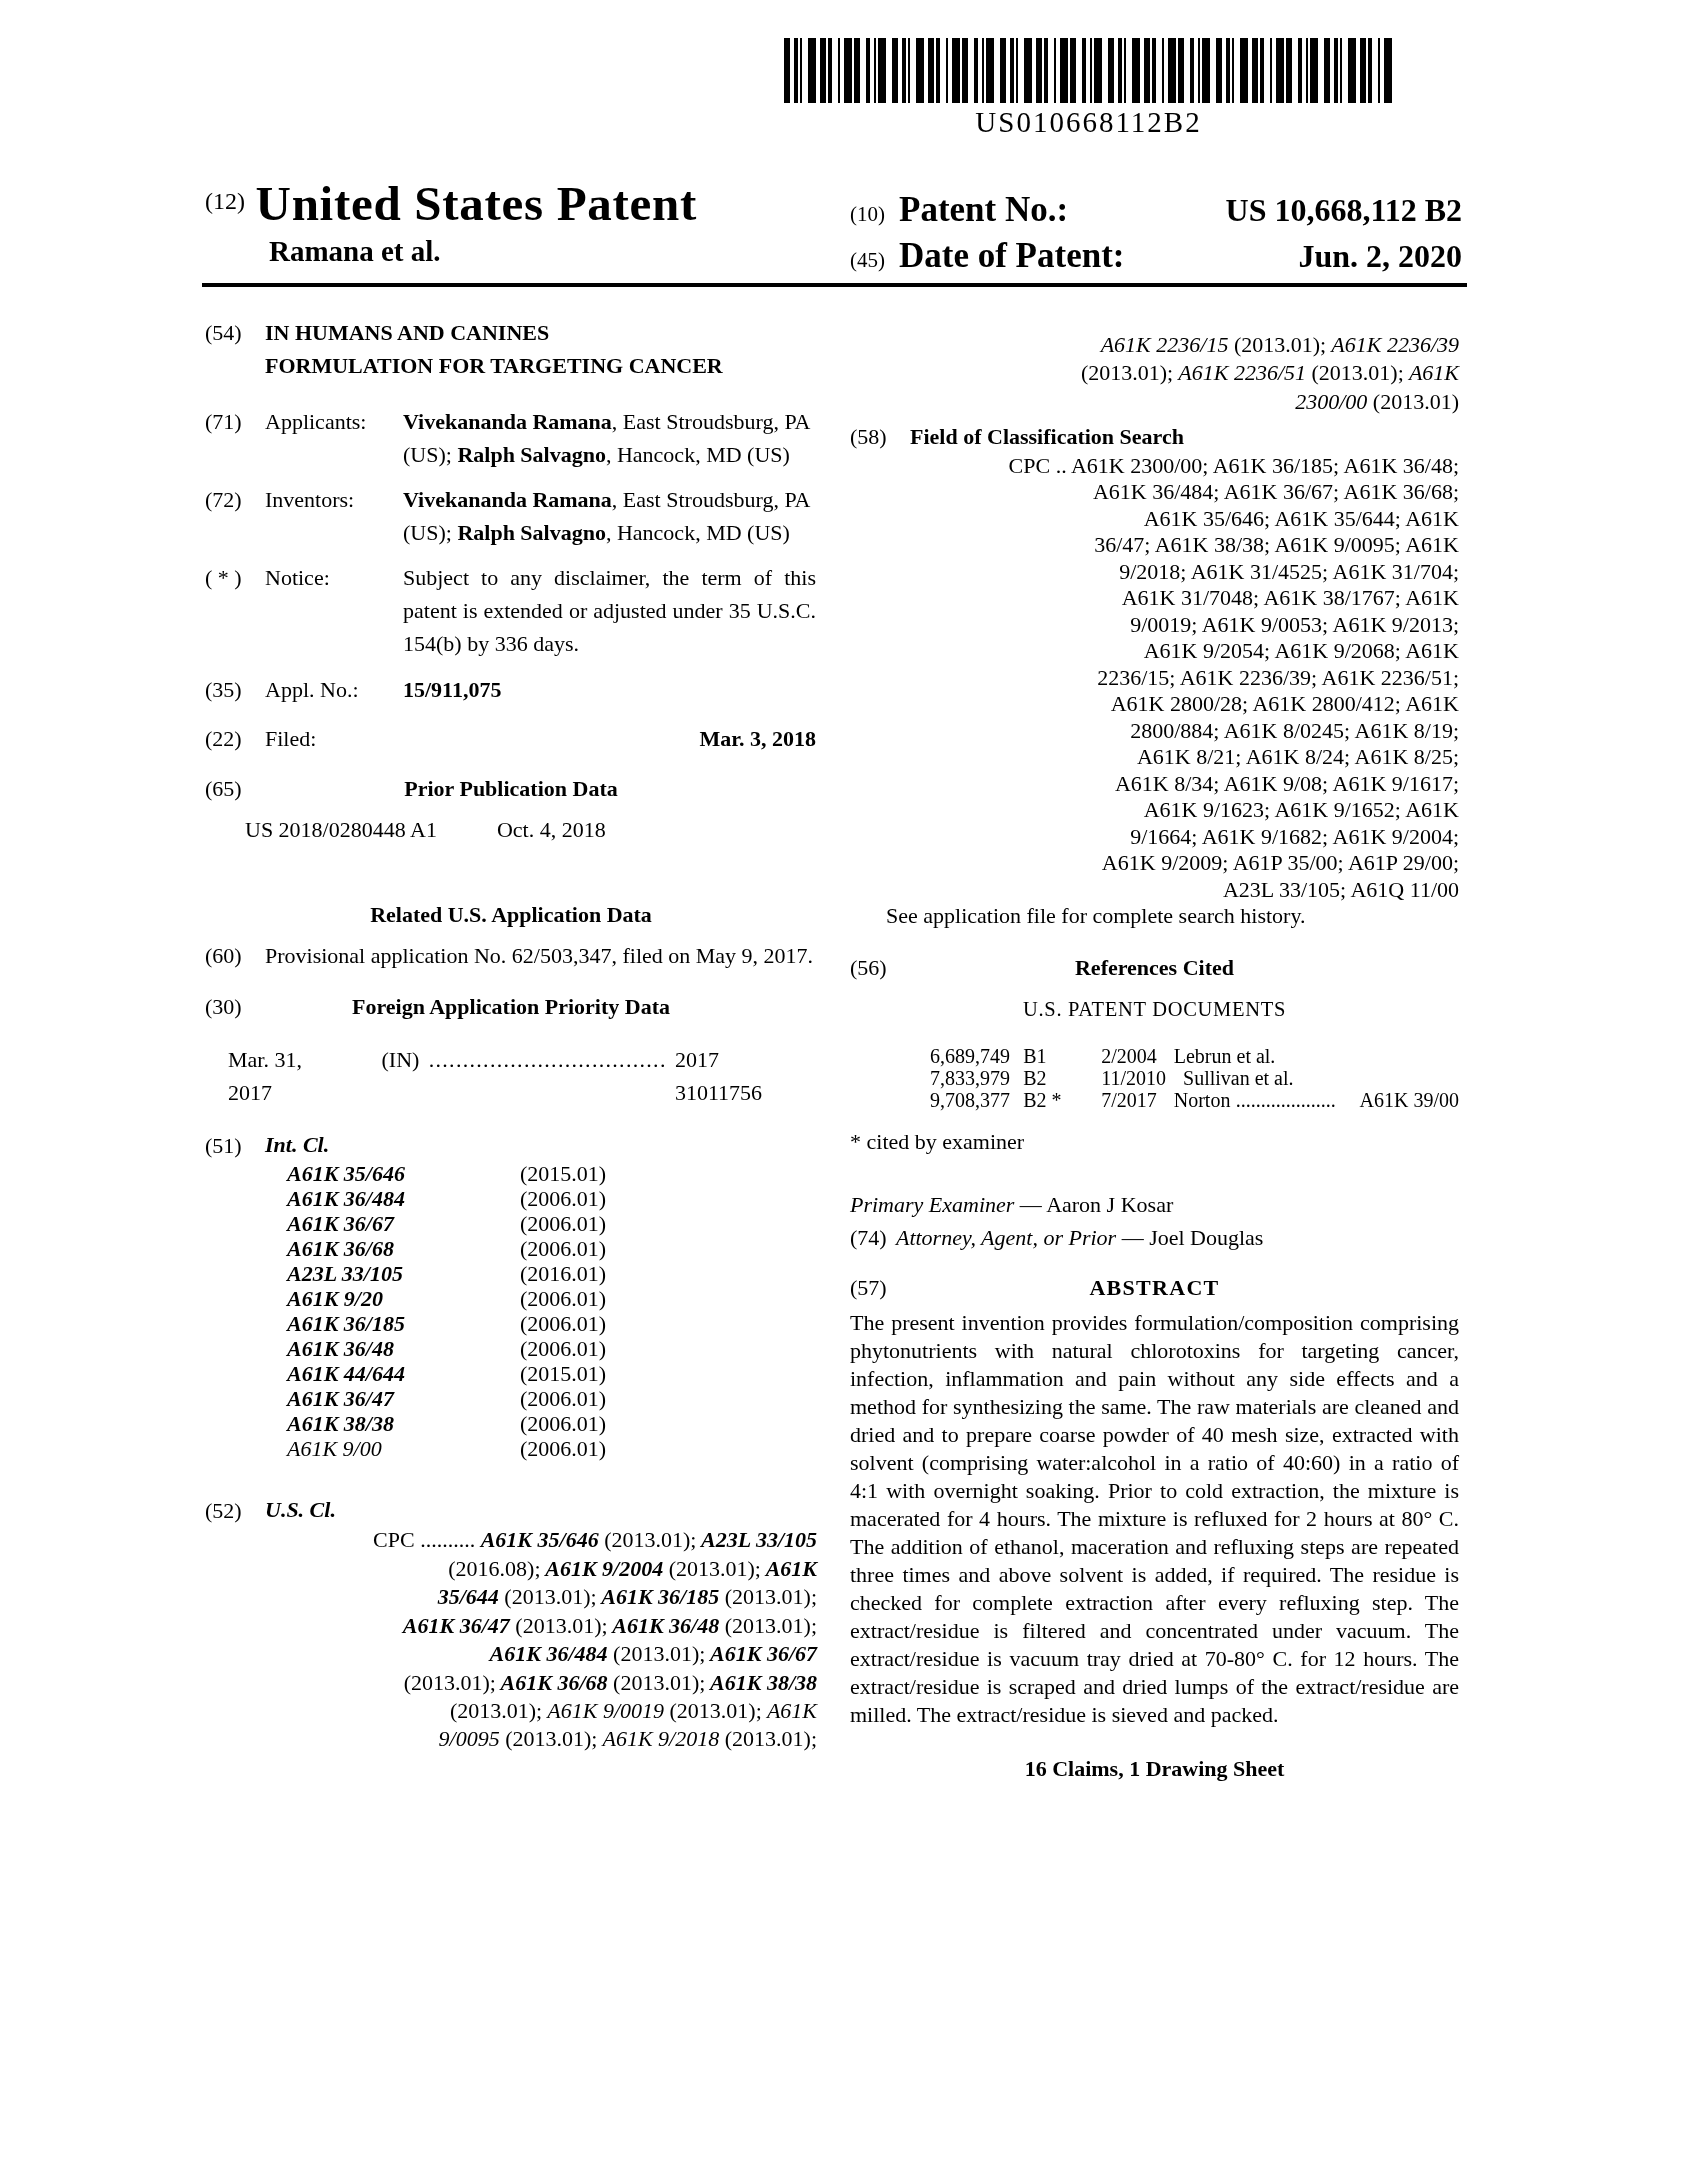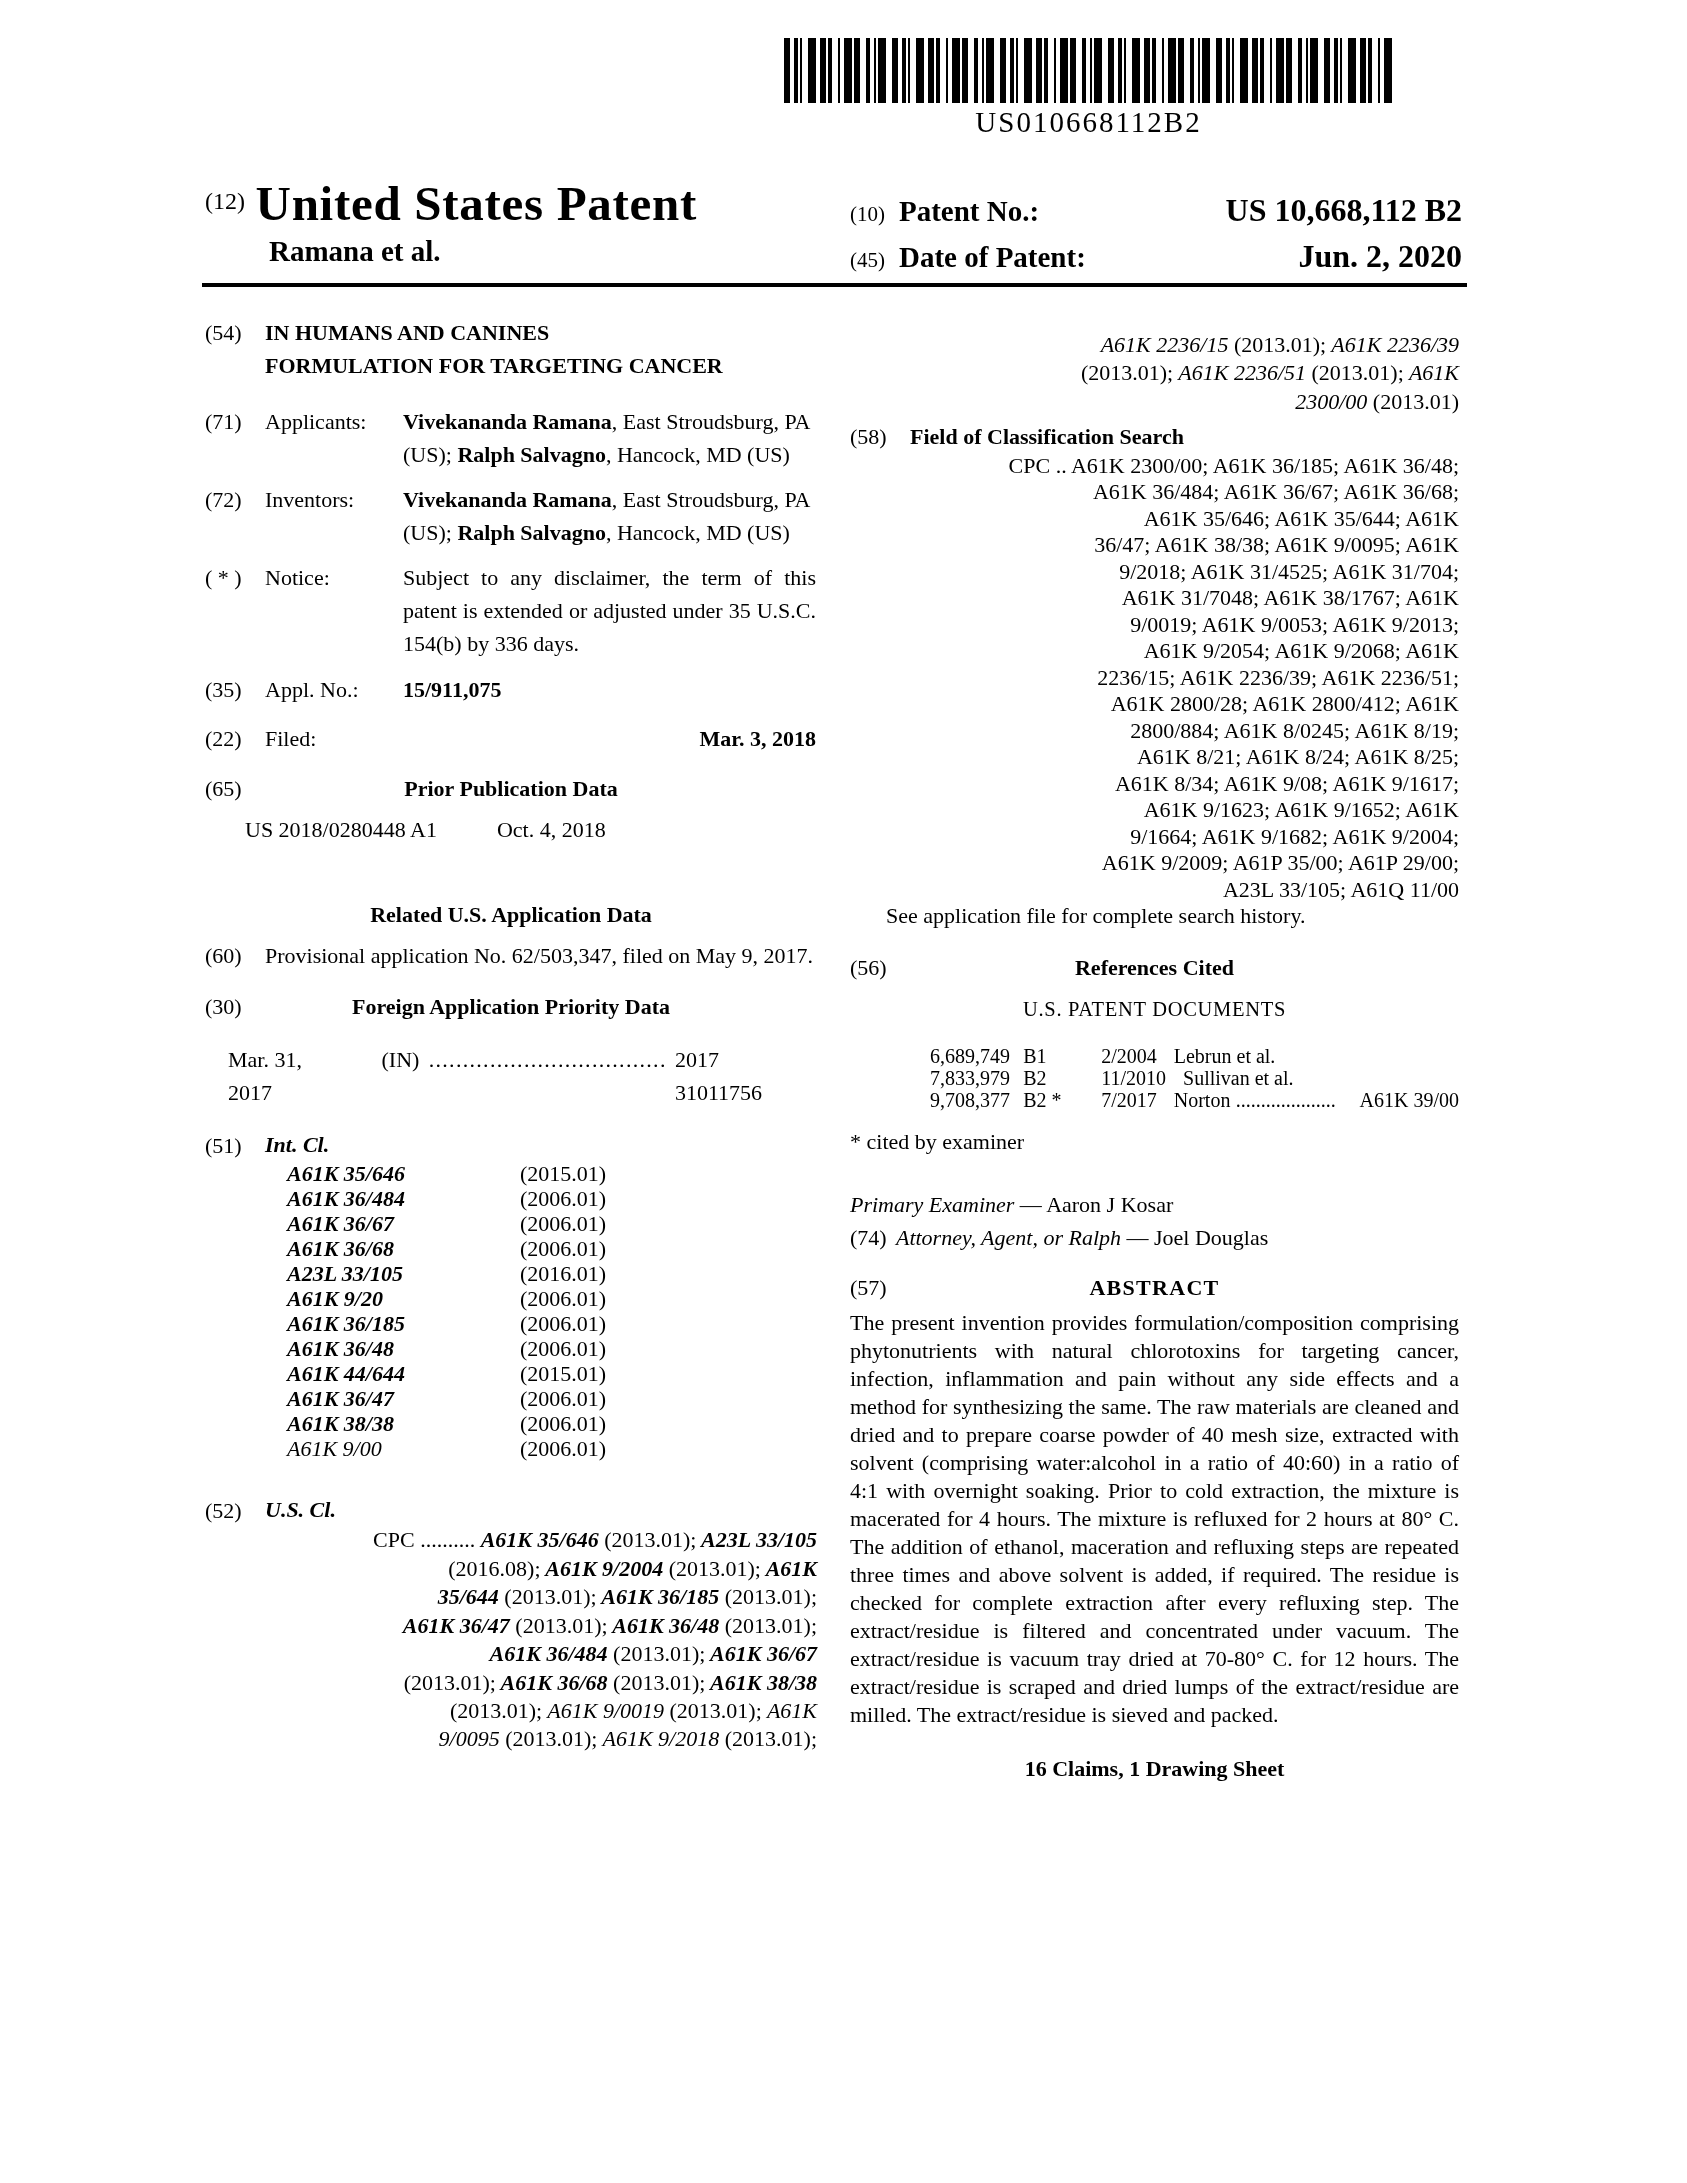--- a/index.html
+++ b/index.html
@@ -13,21 +13,21 @@
   .bc-text{font-size:29px;line-height:36px;letter-spacing:2px;margin-top:1.3px;}
 
   
   .hdr-left{position:absolute;left:205px;top:177px;}
   .n12{font-size:24px;position:relative;top:-10.6px;margin-right:10.6px;}
   .usp{font-size:49px;font-weight:700;letter-spacing:0.7px;line-height:53px;}
   .hl-name{font-size:29px;font-weight:700;margin:4px 0 0 64px;line-height:34px;}
   .hdr-right{position:absolute;left:850px;top:189px;width:612px;}
   .hr-row{display:flex;align-items:baseline;line-height:42px;}
   .hr-num{font-size:21px;width:49px;flex:0 0 49px;}
-  .hr-label{font-size:29px;font-weight:700;}
+  .hr-label{font-size:35px;font-weight:700;}
   .hr-val{font-size:32px;font-weight:700;margin-left:auto;}
   .rule{position:absolute;left:202px;top:283px;width:1265px;height:4px;background:#000;}
 
   
   .col{position:absolute;top:311px;width:612px;}
   .col-left{left:205px;}
   .col-right{left:850px;width:609px;}
 
   .sec{position:relative;}
   .sn{position:absolute;left:0;top:0;}
@@ -318,21 +318,21 @@
             <span class="r-name">Norton</span>
             <span class="r-leader">....................</span>
             <span class="r-cls">A61K 39/00</span>
           </div>
         </div>
       <div class="ref-foot">* cited by examiner</div>
     </div>
 
     <div class="examiner"><span class="it">Primary Examiner</span><span> — Aaron J Kosar</span></div>
 
-    <div class="l74"><span class="sn74">(74)</span><span class="it">Attorney, Agent, or Ralph</span><span> — Joel Douglas</span></div>
+    <div class="l74"><span class="sn74">(74)</span><span class="it">Attorney, Agent, or Prior</span><span> — Joel Douglas</span></div>
 
     <div class="sec" id="s57">
       <span class="sn">(57)</span>
       <div class="chead">ABSTRACT</div>
       <div class="abs-body">The present invention provides formulation/composition comprising phytonutrients with natural chlorotoxins for targeting cancer, infection, inflammation and pain without any side effects and a method for synthesizing the same. The raw materials are cleaned and dried and to prepare coarse powder of 40 mesh size, extracted with solvent (comprising water:alcohol in a ratio of 40:60) in a ratio of 4:1 with overnight soaking. Prior to cold extraction, the mixture is macerated for 4 hours. The mixture is refluxed for 2 hours at 80° C. The addition of ethanol, maceration and refluxing steps are repeated three times and above solvent is added, if required. The residue is checked for complete extraction after every refluxing step. The extract/residue is filtered and concentrated under vacuum. The extract/residue is vacuum tray dried at 70-80° C. for 12 hours. The extract/residue is scraped and dried lumps of the extract/residue are milled. The extract/residue is sieved and packed.</div>
     </div>
 
     <div class="claims">16 Claims, 1 Drawing Sheet</div>
   </div>
 

